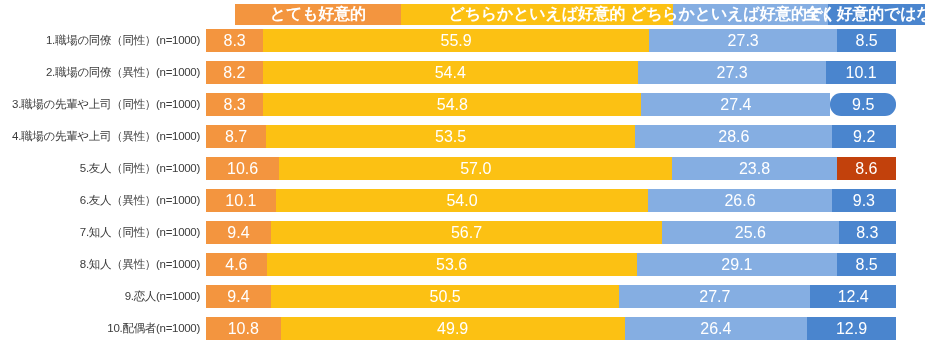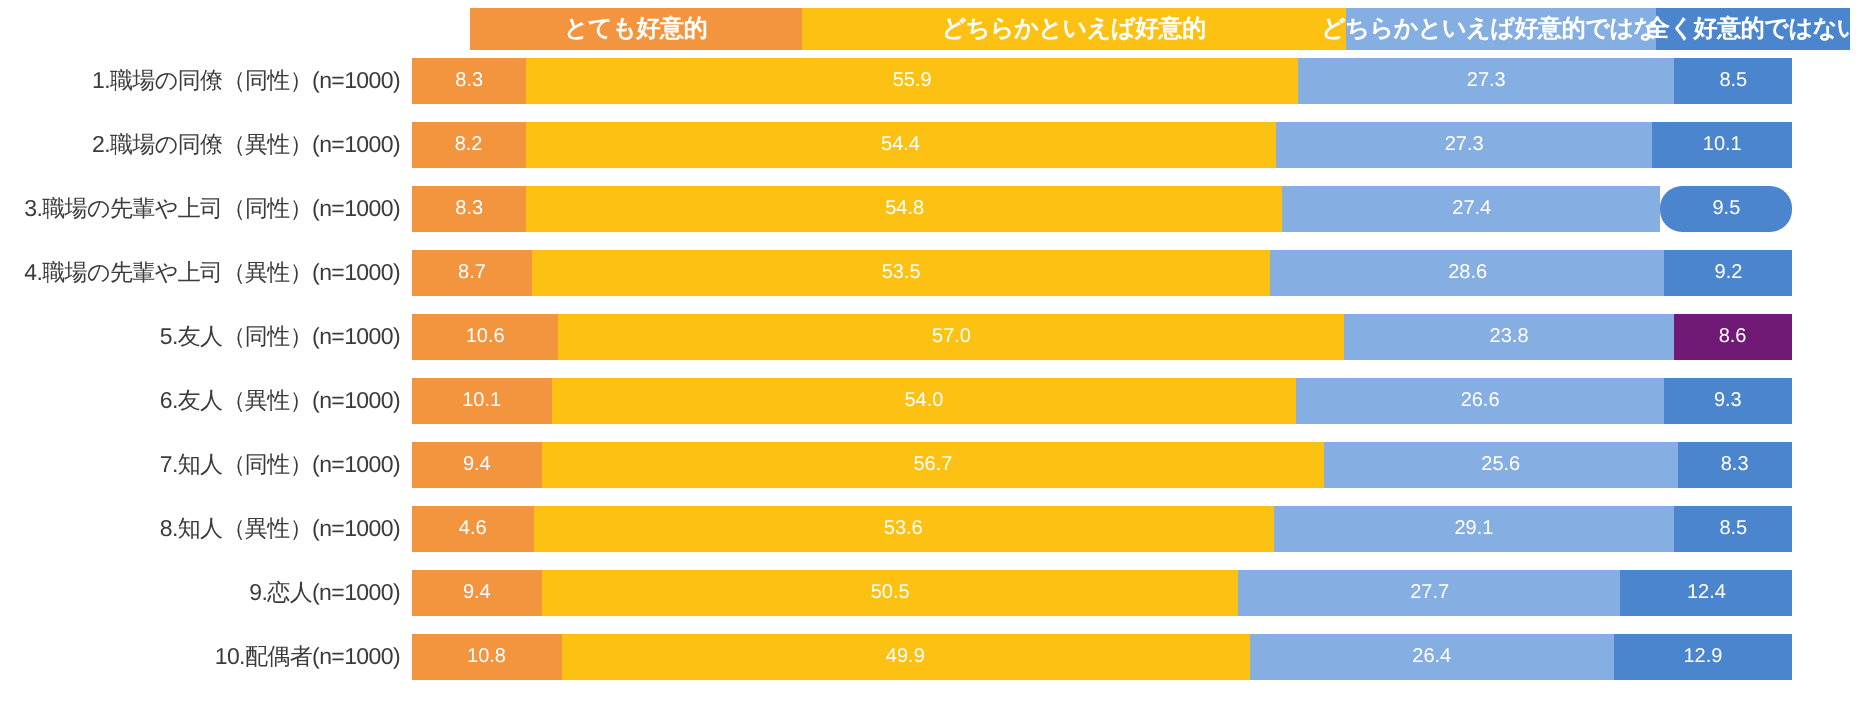--- a/index.html
+++ b/index.html
@@ -31,21 +31,21 @@
   }
   .legend-item {
     display: flex;
     align-items: center;
     justify-content: center;
     height: 100%;
     box-sizing: border-box;
   }
   .legend-label {
     color: #ffffff;
-    font-size: 12px;
+    font-size: 16px;
     font-weight: bold;
     white-space: nowrap;
     letter-spacing: -0.2px;
   }
 
   
   .rows {
     position: absolute;
     left: 0;
     top: 29px;
@@ -78,21 +78,21 @@
   .seg {
     height: 100%;
     display: flex;
     align-items: center;
     justify-content: center;
     box-sizing: border-box;
     overflow: hidden;
   }
   .seg-value {
     color: #ffffff;
-    font-size: 10px;
+    font-size: 16px;
     white-space: nowrap;
   }
 </style>
 </head>
 <body>
 
 <div id="chart">
 
   <div class="legend" id="legend">
       <div class="legend-item" style="width: 24%; background: rgb(243, 149, 63);">
@@ -183,21 +183,21 @@
         <div class="bar">
           <div class="seg" style="width: 10.6%; background: rgb(243, 149, 63);">
             <span class="seg-value">10.6</span>
           </div>
           <div class="seg" style="width: 57%; background: rgb(252, 193, 19);">
             <span class="seg-value">57.0</span>
           </div>
           <div class="seg" style="width: 23.8%; background: rgb(133, 174, 226);">
             <span class="seg-value">23.8</span>
           </div>
-          <div class="seg" style="width: 8.6%; background: #701a75;">
+          <div class="seg" style="width: 8.6%; background: #c2410c;">
             <span class="seg-value">8.6</span>
           </div>
         </div>
       </div>
       <div class="row">
         <div class="row-label">6.友人（異性）(n=1000)</div>
         <div class="bar">
           <div class="seg" style="width: 10.1%; background: rgb(243, 149, 63);">
             <span class="seg-value">10.1</span>
           </div>

